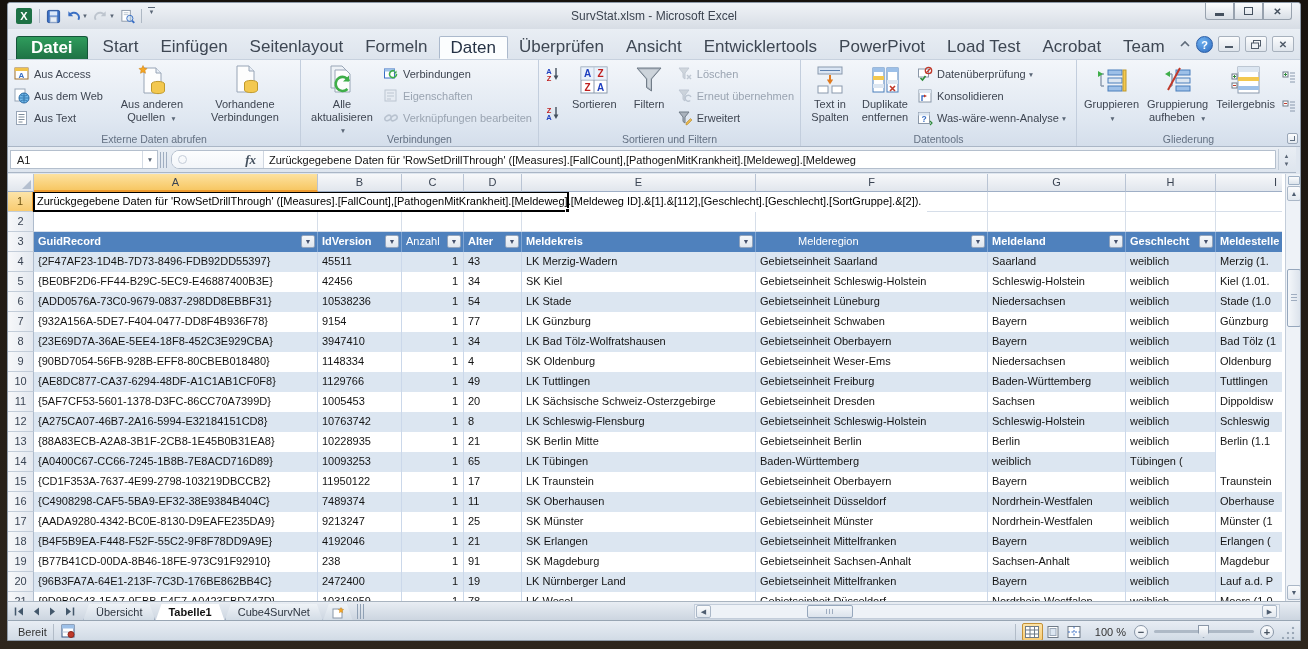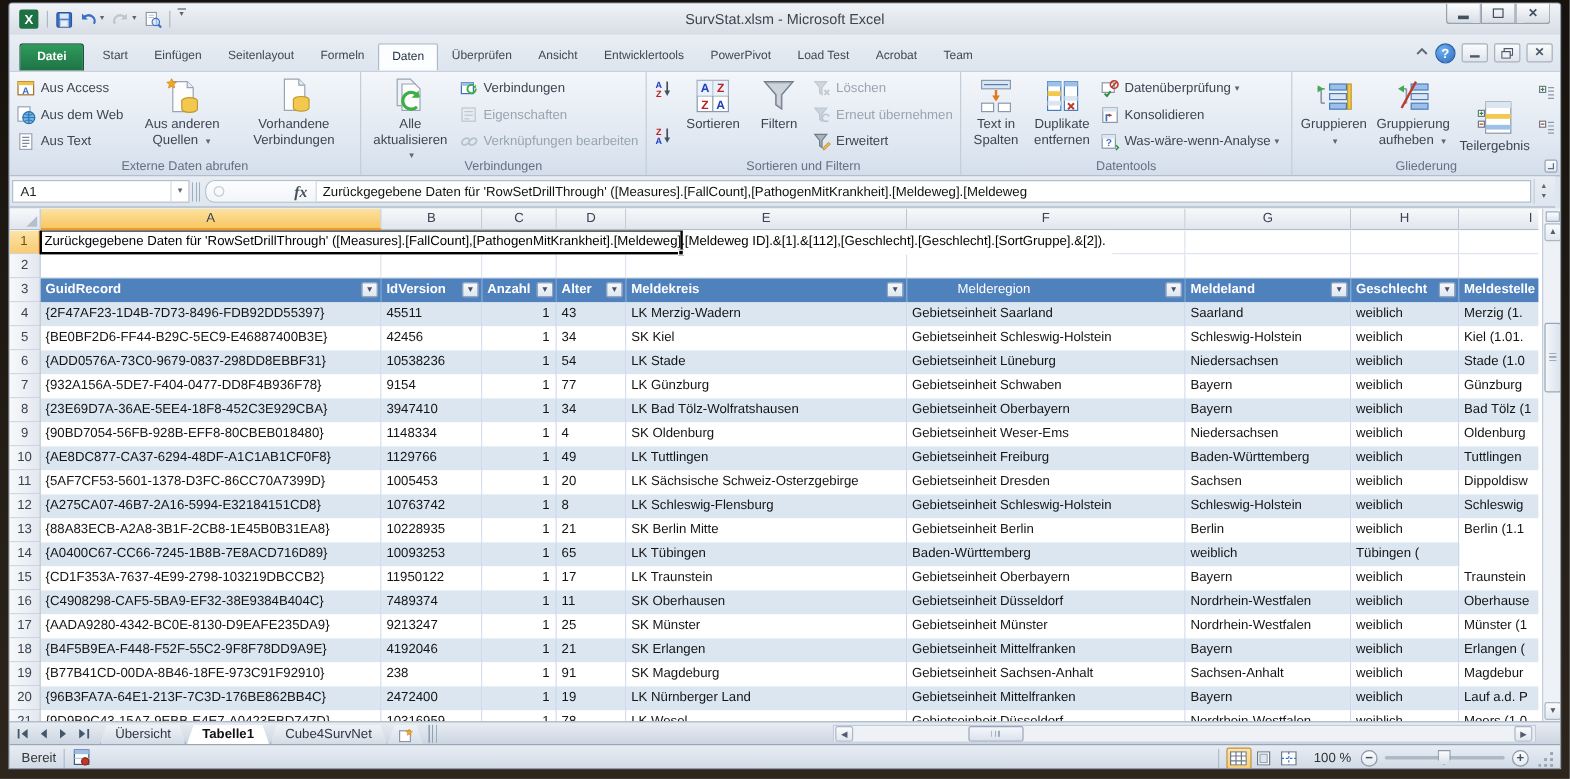--- a/index.html
+++ b/index.html
@@ -23,21 +23,21 @@
         display:flex;align-items:center;justify-content:center;font-size:9px;color:#44505e;}
   .wbtn:first-child{border-radius:0 0 0 3px;}
   .wbtn:last-child{border-radius:0 0 3px 0;}
   .glyph-min{width:9px;height:3px;background:#44505e;margin-top:7px;}
   .glyph-max{width:9px;height:8px;border:1.5px solid #44505e;}
   .glyph-close{font-size:10px;font-weight:bold;}
 
   
   .tabrow{position:absolute;left:0;top:26px;right:0;height:30px;
           background:linear-gradient(#e9eef4,#dde4ed);display:flex;align-items:flex-end;padding-left:8px;}
-  .tab{height:23px;line-height:22px;padding:0 11px;font-size:10px;color:#3e4753;cursor:default;}
+  .tab{height:23px;line-height:22px;padding:0 11px;font-size:17px;color:#3e4753;cursor:default;}
   .tab.file{background:linear-gradient(#2f9c5c,#1e7245);color:#fff;border:1px solid #15543a;border-bottom:none;
             border-radius:3px 3px 0 0;font-weight:bold;padding:0 14px;margin-right:4px;}
   .tab.active{background:#fbfdfe;border:1px solid #abb9cc;border-bottom:1px solid #fbfdfe;border-radius:2px 2px 0 0;color:#253245;}
   .tabrow-right{position:absolute;right:6px;top:6px;display:flex;align-items:center;gap:5px;}
   .mini{width:22px;height:16px;border:1px solid #a7b1bd;border-radius:2px;background:linear-gradient(#fbfcfd,#dfe5ec);
         display:flex;align-items:center;justify-content:center;font-size:8px;color:#4e5a68;}
   .help{width:17px;height:17px;border-radius:50%;background:radial-gradient(circle at 35% 30%,#6eb1f0,#2f6cc0);
         color:#fff;font-weight:bold;font-size:11px;text-align:center;line-height:17px;border:1px solid #2a5da6;}
 
   
@@ -514,21 +514,21 @@
         <svg class="i32" viewBox="0 0 32 32">
               <path d="M8 13l-5-3 5-3z" fill="#3fae49"></path>
               <path d="M8 10h2M10 10v12M10 22h-2" stroke="#8a99ad" stroke-width="1.4" fill="none"></path>
               <rect x="14" y="6" width="14" height="5" fill="#9dc0e8" stroke="#4a7ebb"></rect>
               <rect x="14" y="14" width="14" height="5" fill="#dce6f1" stroke="#4a7ebb"></rect>
               <rect x="14" y="22" width="14" height="5" fill="#9dc0e8" stroke="#4a7ebb"></rect>
               <path d="M6 26L18 4" stroke="#c0392b" stroke-width="2"></path>
             </svg>
         <span class="blabel"><span>Gruppierung aufheben</span> <span class="dd">▼</span></span>
       </div>
-      <div class="bigbtn" style="width:68px;justify-content:flex-end;">
+      <div class="bigbtn" style="width:68px;">
         <svg class="i32" viewBox="0 0 32 32">
               <rect x="8" y="3" width="21" height="26" fill="#fff" stroke="#8a99ad"></rect>
               <rect x="8" y="3" width="21" height="5" fill="#dce6f1"></rect>
               <rect x="8" y="13" width="21" height="4" fill="#f3c84f"></rect>
               <rect x="8" y="22" width="21" height="4" fill="#9dc0e8"></rect>
               <rect x="2" y="10" width="5" height="5" fill="#fff" stroke="#6f7a87"></rect>
               <path d="M3 12.5h3M4.5 11v3" stroke="#2e8b3a"></path>
               <rect x="2" y="19" width="5" height="5" fill="#fff" stroke="#6f7a87"></rect>
               <path d="M3 21.5h3" stroke="#c0392b"></path>
             </svg>
@@ -624,21 +624,21 @@
             <span></span>
             <span></span>
             <span></span>
       </div>
 
       <div class="row hrow">
         <i class="rn">3</i>
 
       <span><b style="font-weight:bold;">GuidRecord</b><i class="flt">▼</i></span>
             <span><b style="font-weight:bold;">IdVersion</b><i class="flt">▼</i></span>
-            <span><b style="font-weight:bold;">Anzahl</b><i class="flt">▼</i></span>
+            <span><b style="font-weight:normal;">Anzahl</b><i class="flt">▼</i></span>
             <span><b style="font-weight:bold;">Alter</b><i class="flt">▼</i></span>
             <span><b style="font-weight:bold;">Meldekreis</b><i class="flt">▼</i></span>
             <span><b style="font-weight:normal;padding-left:38px;">Melderegion</b><i class="flt">▼</i></span>
             <span><b style="font-weight:bold;">Meldeland</b><i class="flt">▼</i></span>
             <span><b style="font-weight:bold;">Geschlecht</b><i class="flt">▼</i></span>
             <span><b style="font-weight:bold;margin-top:41px;">Meldestelle</b></span>
           </div>
 
       <div class="dbody">
 

